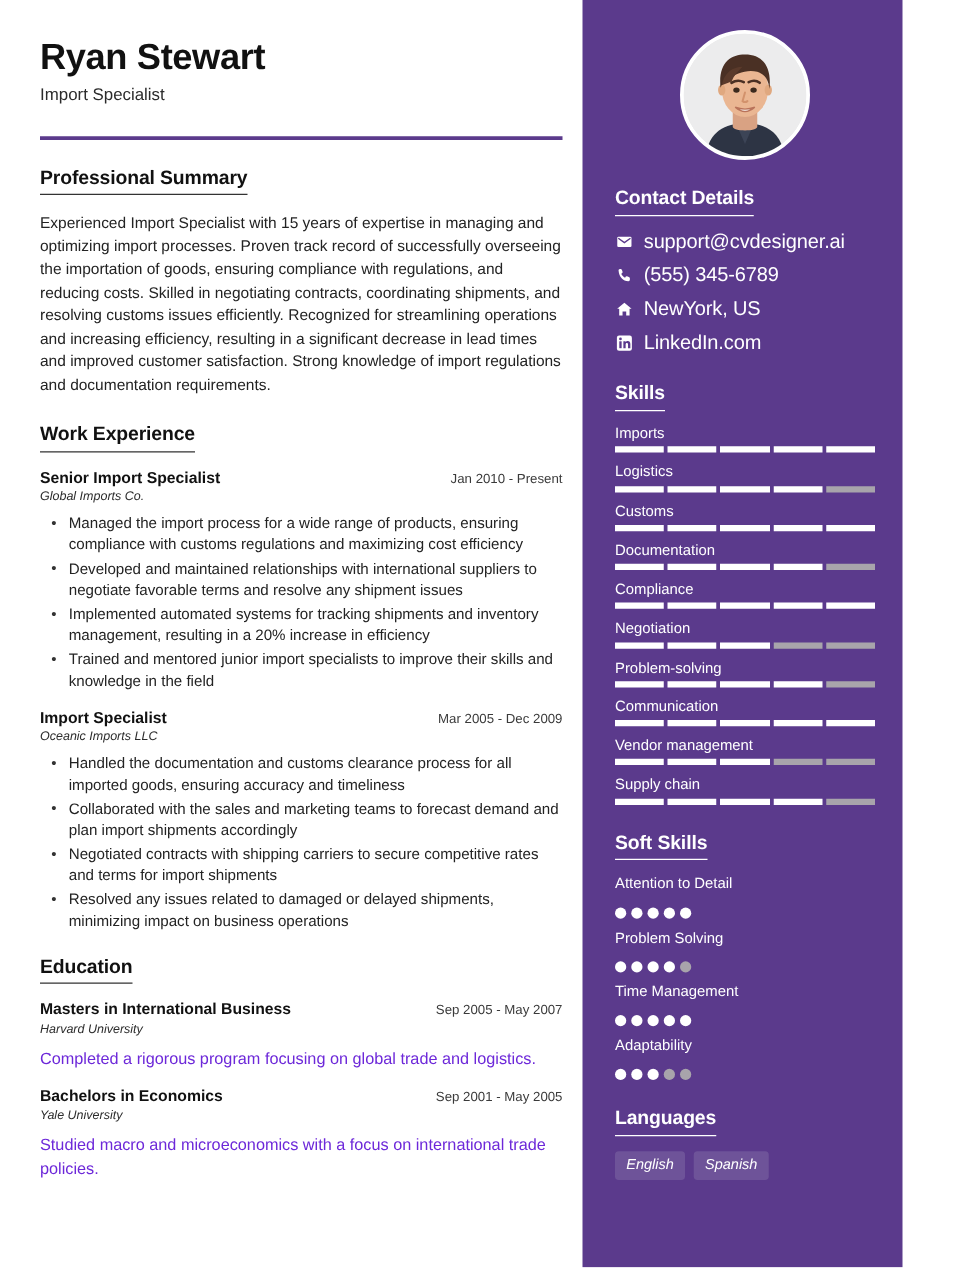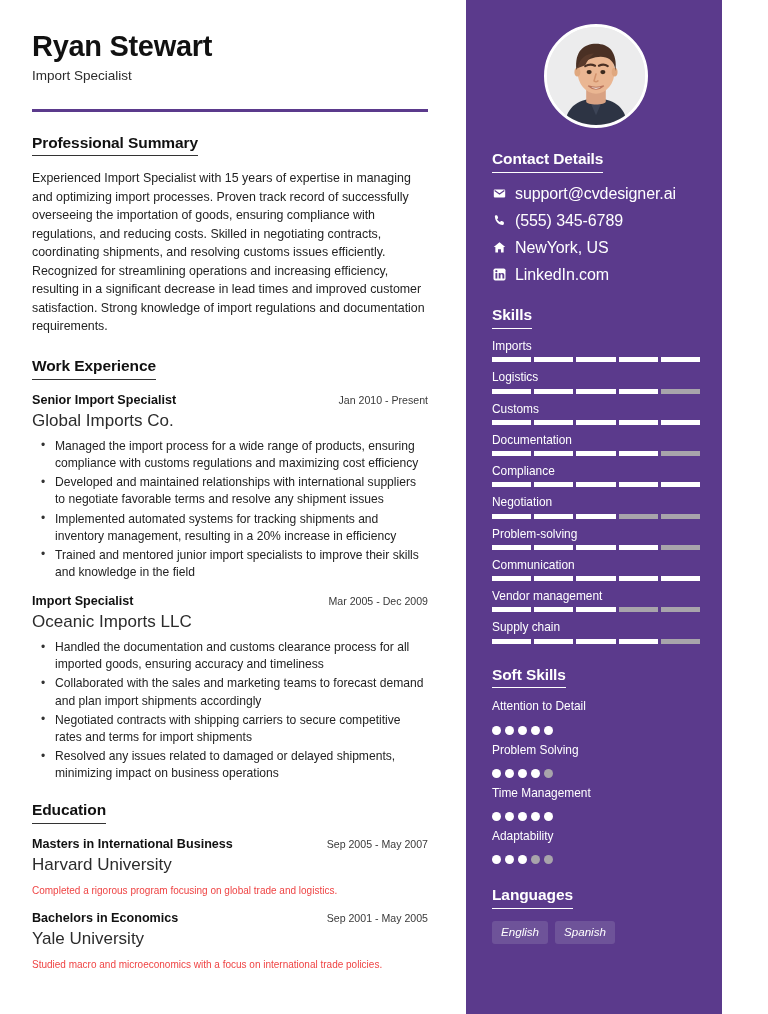--- a/index.html
+++ b/index.html
@@ -18,21 +18,21 @@
     height: 1014px;
     background: #ffffff;
     overflow: hidden;
     display: flex;
   }
 
   
   .left-col {
     width: 466px;
     height: 100%;
-    padding: 30px 38px 0 32px;
+    padding: 30px 16px 0 32px;
     background: #ffffff;
   }
 
   .name {
     font-size: 29px;
     font-weight: bold;
     color: #111111;
     letter-spacing: -0.3px;
     line-height: 1.12;
   }
@@ -92,24 +92,25 @@
   }
 
   .entry-date {
     font-size: 10.6px;
     color: #3a3a3a;
     white-space: nowrap;
     line-height: 1.25;
   }
 
   .entry-org {
-    font-size: 17px;
+    font-size: 10px;
     color: #2c2c2c;
     margin-top: 1px;
     line-height: 1.3;
+    font-style: italic;
   }
 
   .bullets {
     margin: 6px 0 0 0;
     padding-left: 21px;
     list-style: none;
   }
 
   .bullets li {
     position: relative;
@@ -124,23 +125,23 @@
     content: "\2022";
     position: absolute;
     left: -12px;
     top: -0.5px;
     font-size: 12px;
     color: #333333;
   }
 
   .entry-desc {
     margin-top: 8px;
-    font-size: 10px;
+    font-size: 13px;
     line-height: 1.42;
-    color: #ef4444;
+    color: #6d28d9;
   }
 
   
   .right-col {
     width: 256px;
     height: 100%;
     background: #5B3A8C;
     padding: 24px 22px 0 26px;
     color: #ffffff;
   }

